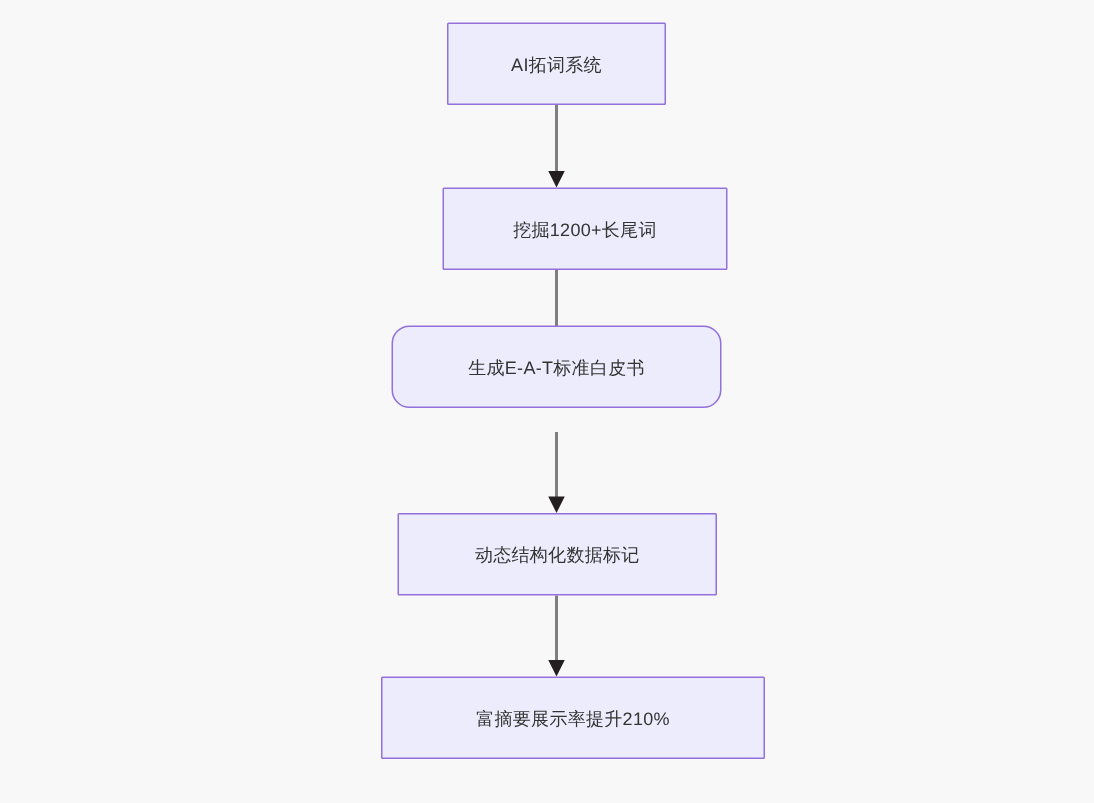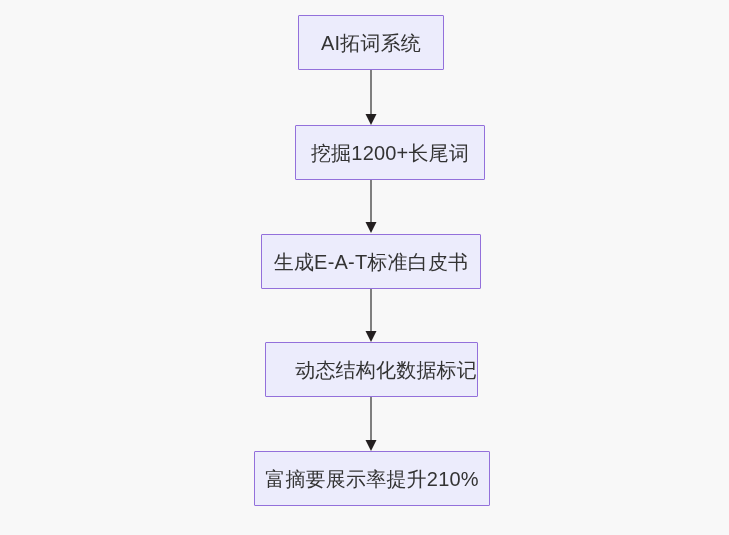--- a/index.html
+++ b/index.html
@@ -21,21 +21,21 @@
   .node {
     position: absolute;
     box-sizing: border-box;
     background: #ececfc;
     border: 1.4px solid #9370db;
     border-radius: 1px;
     display: flex;
     align-items: center;
     justify-content: center;
     color: #333333;
-    font-size: 20px;
+    font-size: 12px;
     line-height: 1;
     letter-spacing: 0.2px;
     white-space: nowrap;
   }
   .node-label {
     display: block;
     text-align: center;
   }
   .edge {
     position: absolute;
@@ -79,25 +79,25 @@
   </svg>
 
   <div class="node" id="n1" style="left: 298px; top: 15px; width: 146px; height: 55px;">
     <span class="node-label">AI拓词系统</span>
   </div>
 
   <div class="node" id="n2" style="left: 276px; top: 125px; width: 190px; height: 55px; margin-left: 19px;">
     <span class="node-label">挖掘1200+长尾词</span>
   </div>
 
-  <div class="node" id="n3" style="left: 261px; top: 234px; width: 220px; height: 55px;">
+  <div class="node" id="n3" style="left: 261px; top: 217px; width: 220px; height: 55px; border-radius: 12px;">
     <span class="node-label">生成E-A-T标准白皮书</span>
   </div>
 
-  <div class="node" id="n4" style="left: 265px; top: 342px; width: 213px; height: 55px; justify-content: flex-end;">
+  <div class="node" id="n4" style="left: 265px; top: 342px; width: 213px; height: 55px;">
     <span class="node-label">动态结构化数据标记</span>
   </div>
 
-  <div class="node" id="n5" style="left: 254px; top: 451px; width: 236px; height: 55px;">
+  <div class="node" id="n5" style="left: 254px; top: 451px; width: 256px; height: 55px;">
     <span class="node-label">富摘要展示率提升210%</span>
   </div>
 
 </div>
 
 </body></html>

